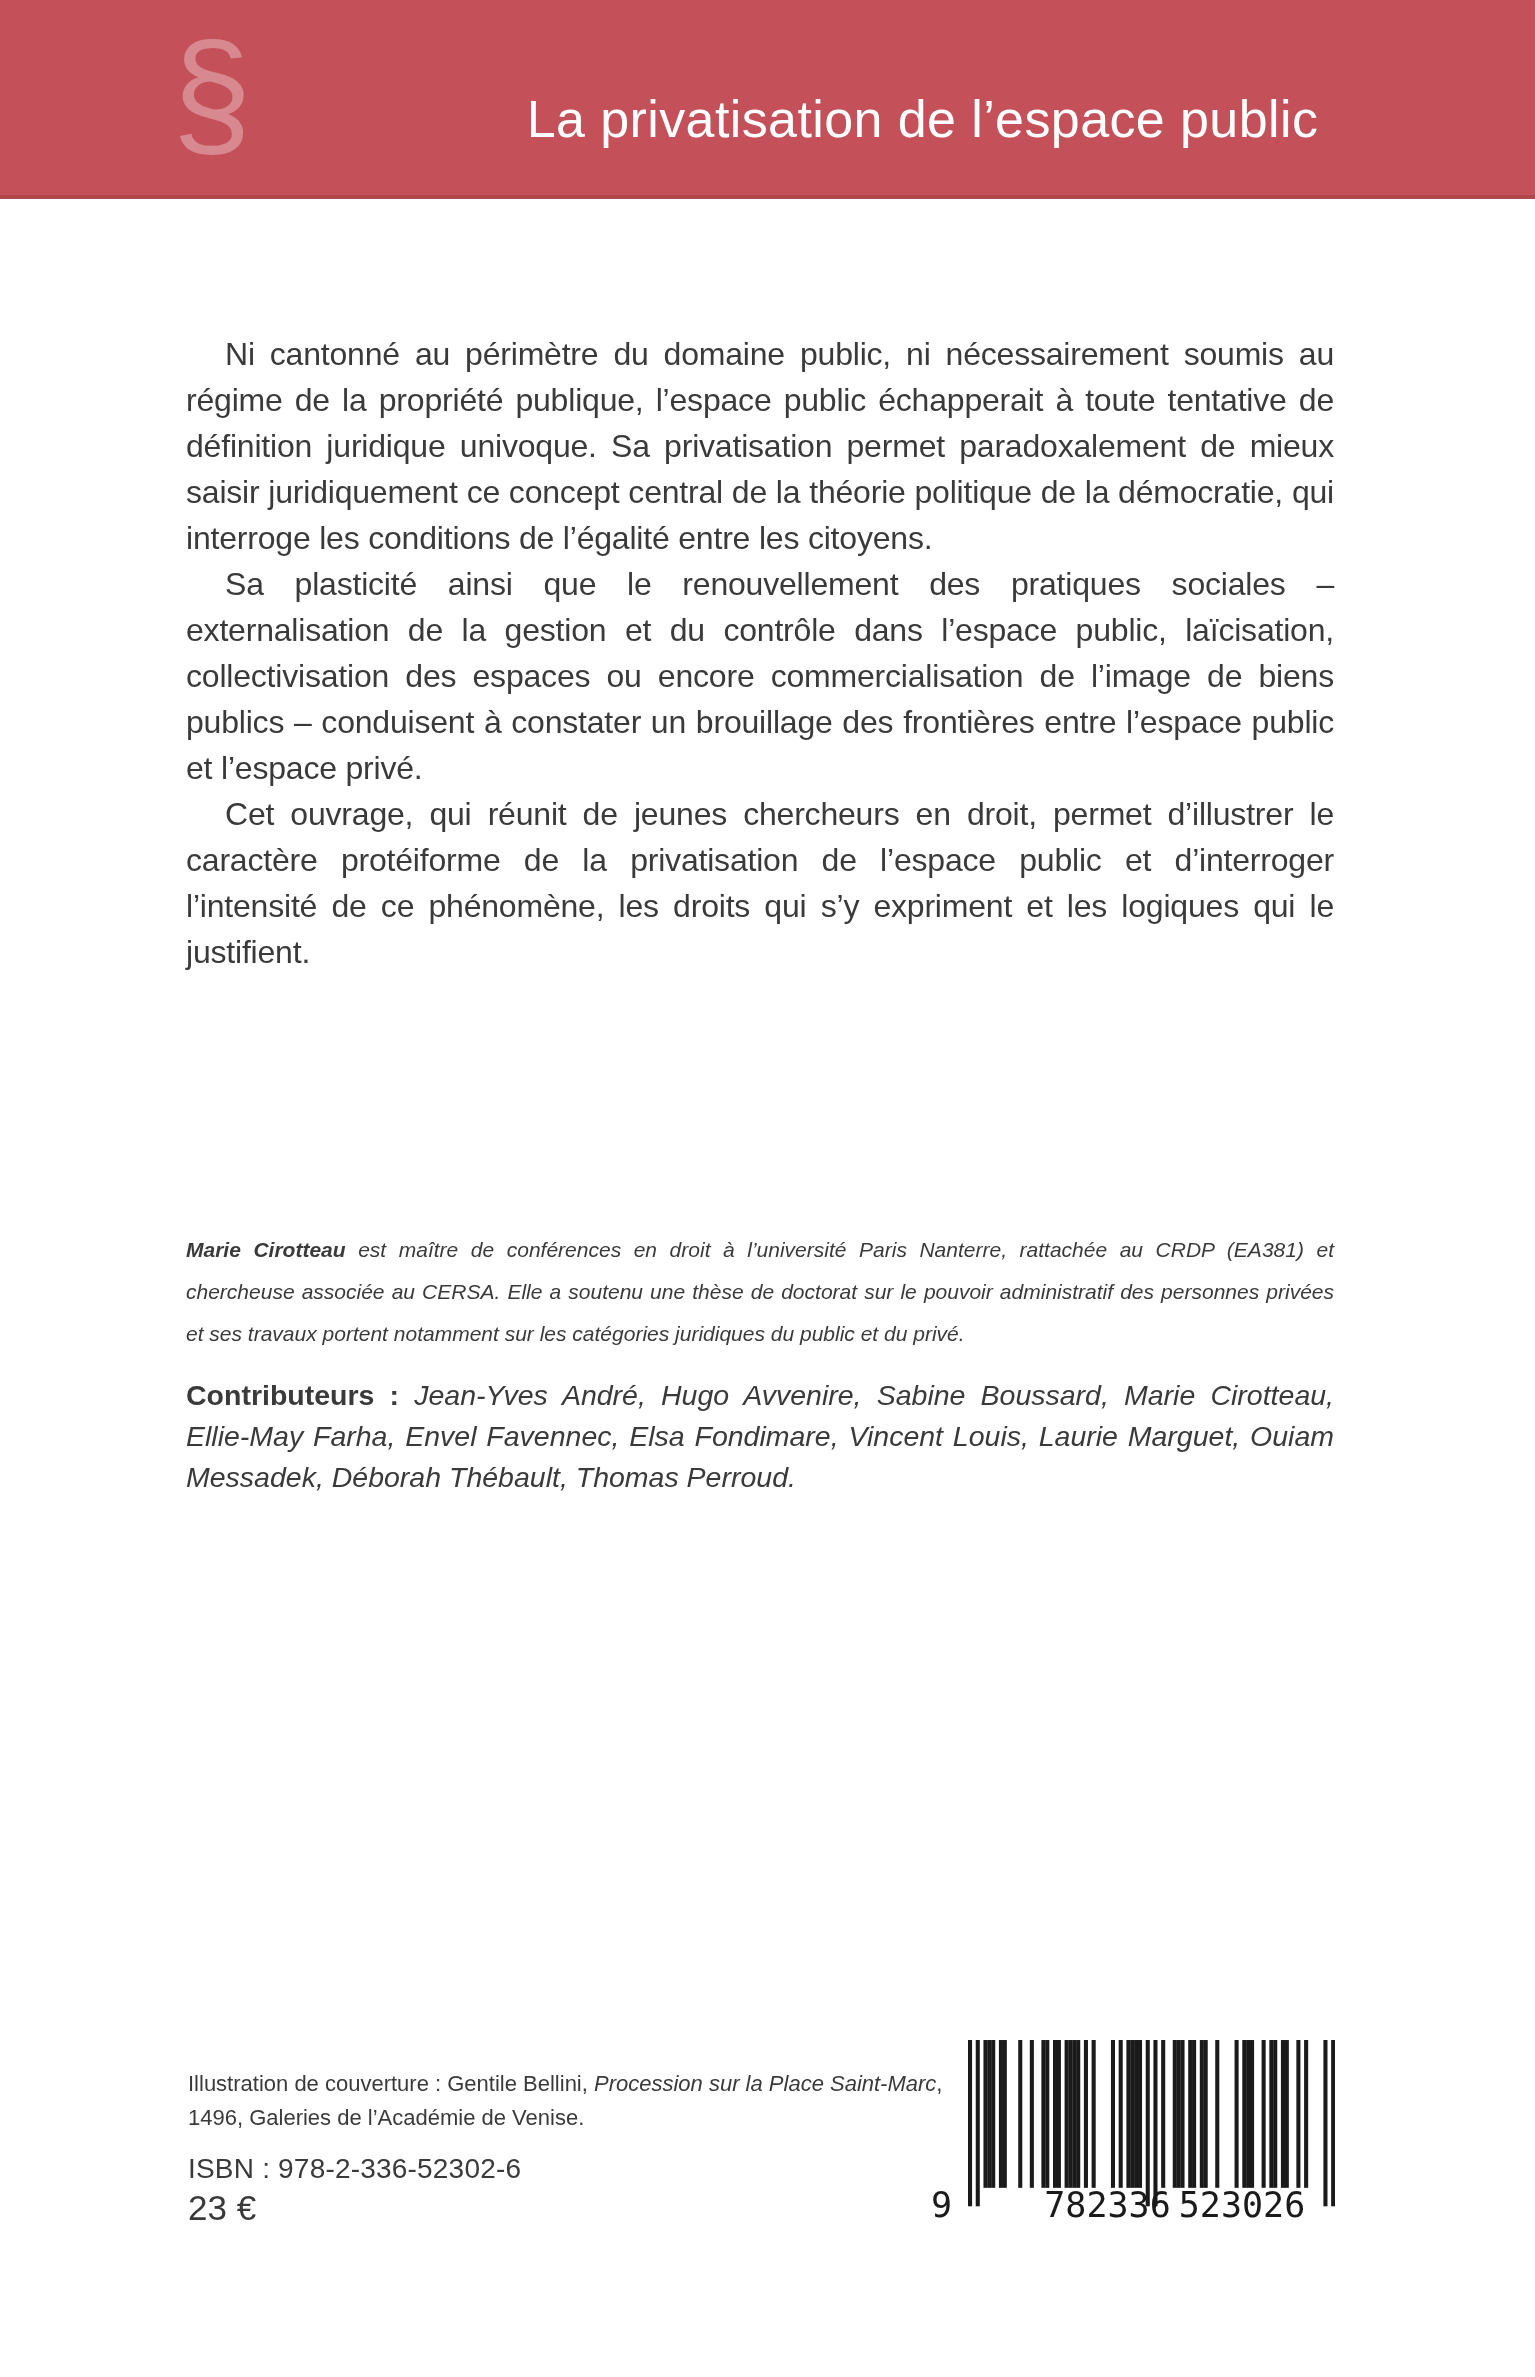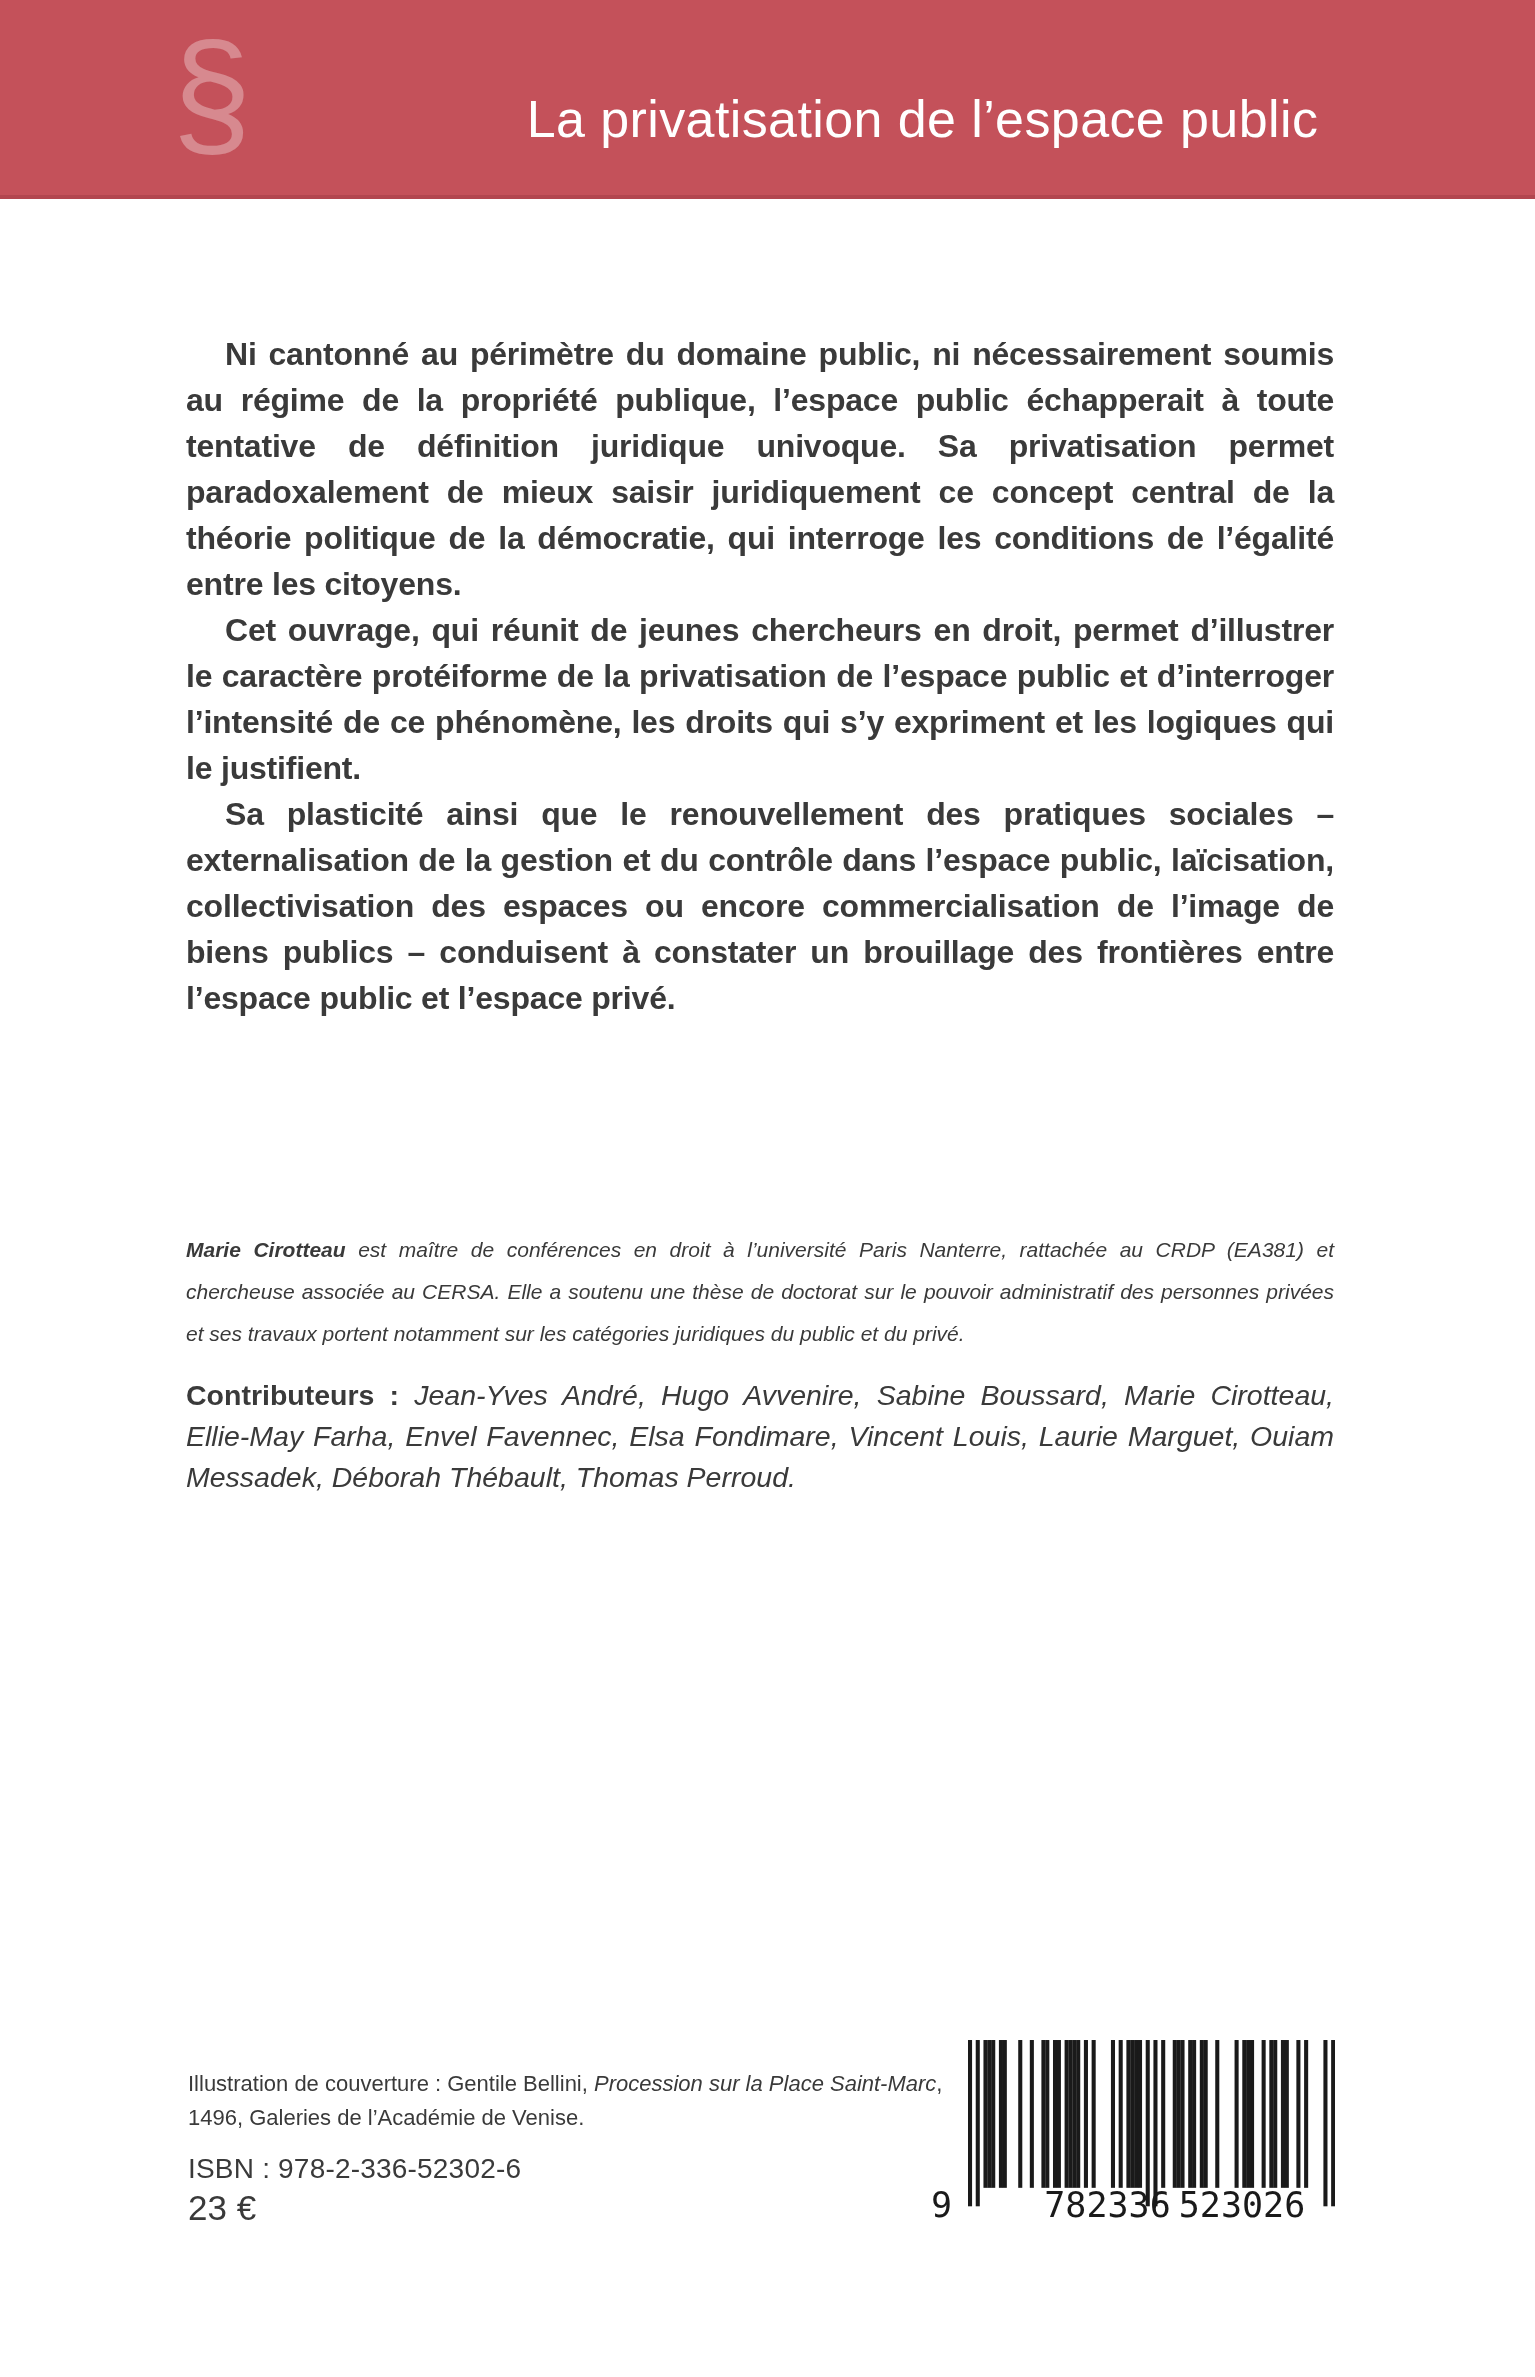--- a/index.html
+++ b/index.html
@@ -46,21 +46,21 @@
   }
 
   
   .synopsis {
     position: absolute;
     left: 186px;
     top: 331px;
     width: 1148px;
     font-size: 32px;
     line-height: 46px;
-    font-weight: 700;
+    font-weight: 400;
     text-align: justify;
     letter-spacing: -0.2px;
   }
   .synopsis p { margin: 0; text-indent: 39px; }
 
   
   .bio {
     position: absolute;
     left: 186px;
     top: 1208px;
@@ -138,22 +138,22 @@
 
 <div class="page">
 
   <div class="banner" style="background: rgb(196, 81, 90); border-bottom-color: rgb(178, 70, 79);">
     <span class="logo-glyph" style="color: rgba(255, 255, 255, 0.32);">§</span>
     <div class="banner-title">La privatisation de l’espace public</div>
   </div>
 
   <div class="synopsis">
     <p>Ni cantonné au périmètre du domaine public, ni nécessairement soumis au régime de la propriété publique, l’espace public échapperait à toute tentative de définition juridique univoque. Sa privatisation permet paradoxalement de mieux saisir juridiquement ce concept central de la théorie politique de la démocratie, qui interroge les conditions de l’égalité entre les citoyens.</p>
+    <p>Sa plasticité ainsi que le renouvellement des pratiques sociales – externalisation de la gestion et du contrôle dans l’espace public, laïcisation, collectivisation des espaces ou encore commercialisation de l’image de biens publics – conduisent à constater un brouillage des frontières entre l’espace public et l’espace privé.</p>
     <p>Cet ouvrage, qui réunit de jeunes chercheurs en droit, permet d’illustrer le caractère protéiforme de la privatisation de l’espace public et d’interroger l’intensité de ce phénomène, les droits qui s’y expriment et les logiques qui le justifient.</p>
-    <p>Sa plasticité ainsi que le renouvellement des pratiques sociales – externalisation de la gestion et du contrôle dans l’espace public, laïcisation, collectivisation des espaces ou encore commercialisation de l’image de biens publics – conduisent à constater un brouillage des frontières entre l’espace public et l’espace privé.</p>
   </div>
 
   <p class="bio"><strong>Marie Cirotteau</strong><span> est maître de conférences en droit à l’université Paris Nanterre, rattachée au CRDP (EA381) et chercheuse associée au CERSA. Elle a soutenu une thèse de doctorat sur le pouvoir administratif des personnes privées et ses travaux portent notamment sur les catégories juridiques du public et du privé.</span></p>
 
   <p class="contrib"><strong>Contributeurs :</strong><span> Jean-Yves André, Hugo Avvenire, Sabine Boussard, Marie Cirotteau, Ellie-May Farha, Envel Favennec, Elsa Fondimare, Vincent Louis, Laurie Marguet, Ouiam Messadek, Déborah Thébault, Thomas Perroud.</span></p>
 
   <p class="credit"><span>Illustration de couverture : Gentile Bellini, </span><em>Procession sur la Place Saint-Marc</em><span>, 1496, Galeries de l’Académie de Venise.</span></p>
 
   <div class="isbn">ISBN : 978-2-336-52302-6</div>
   <div class="price">23 €</div>

